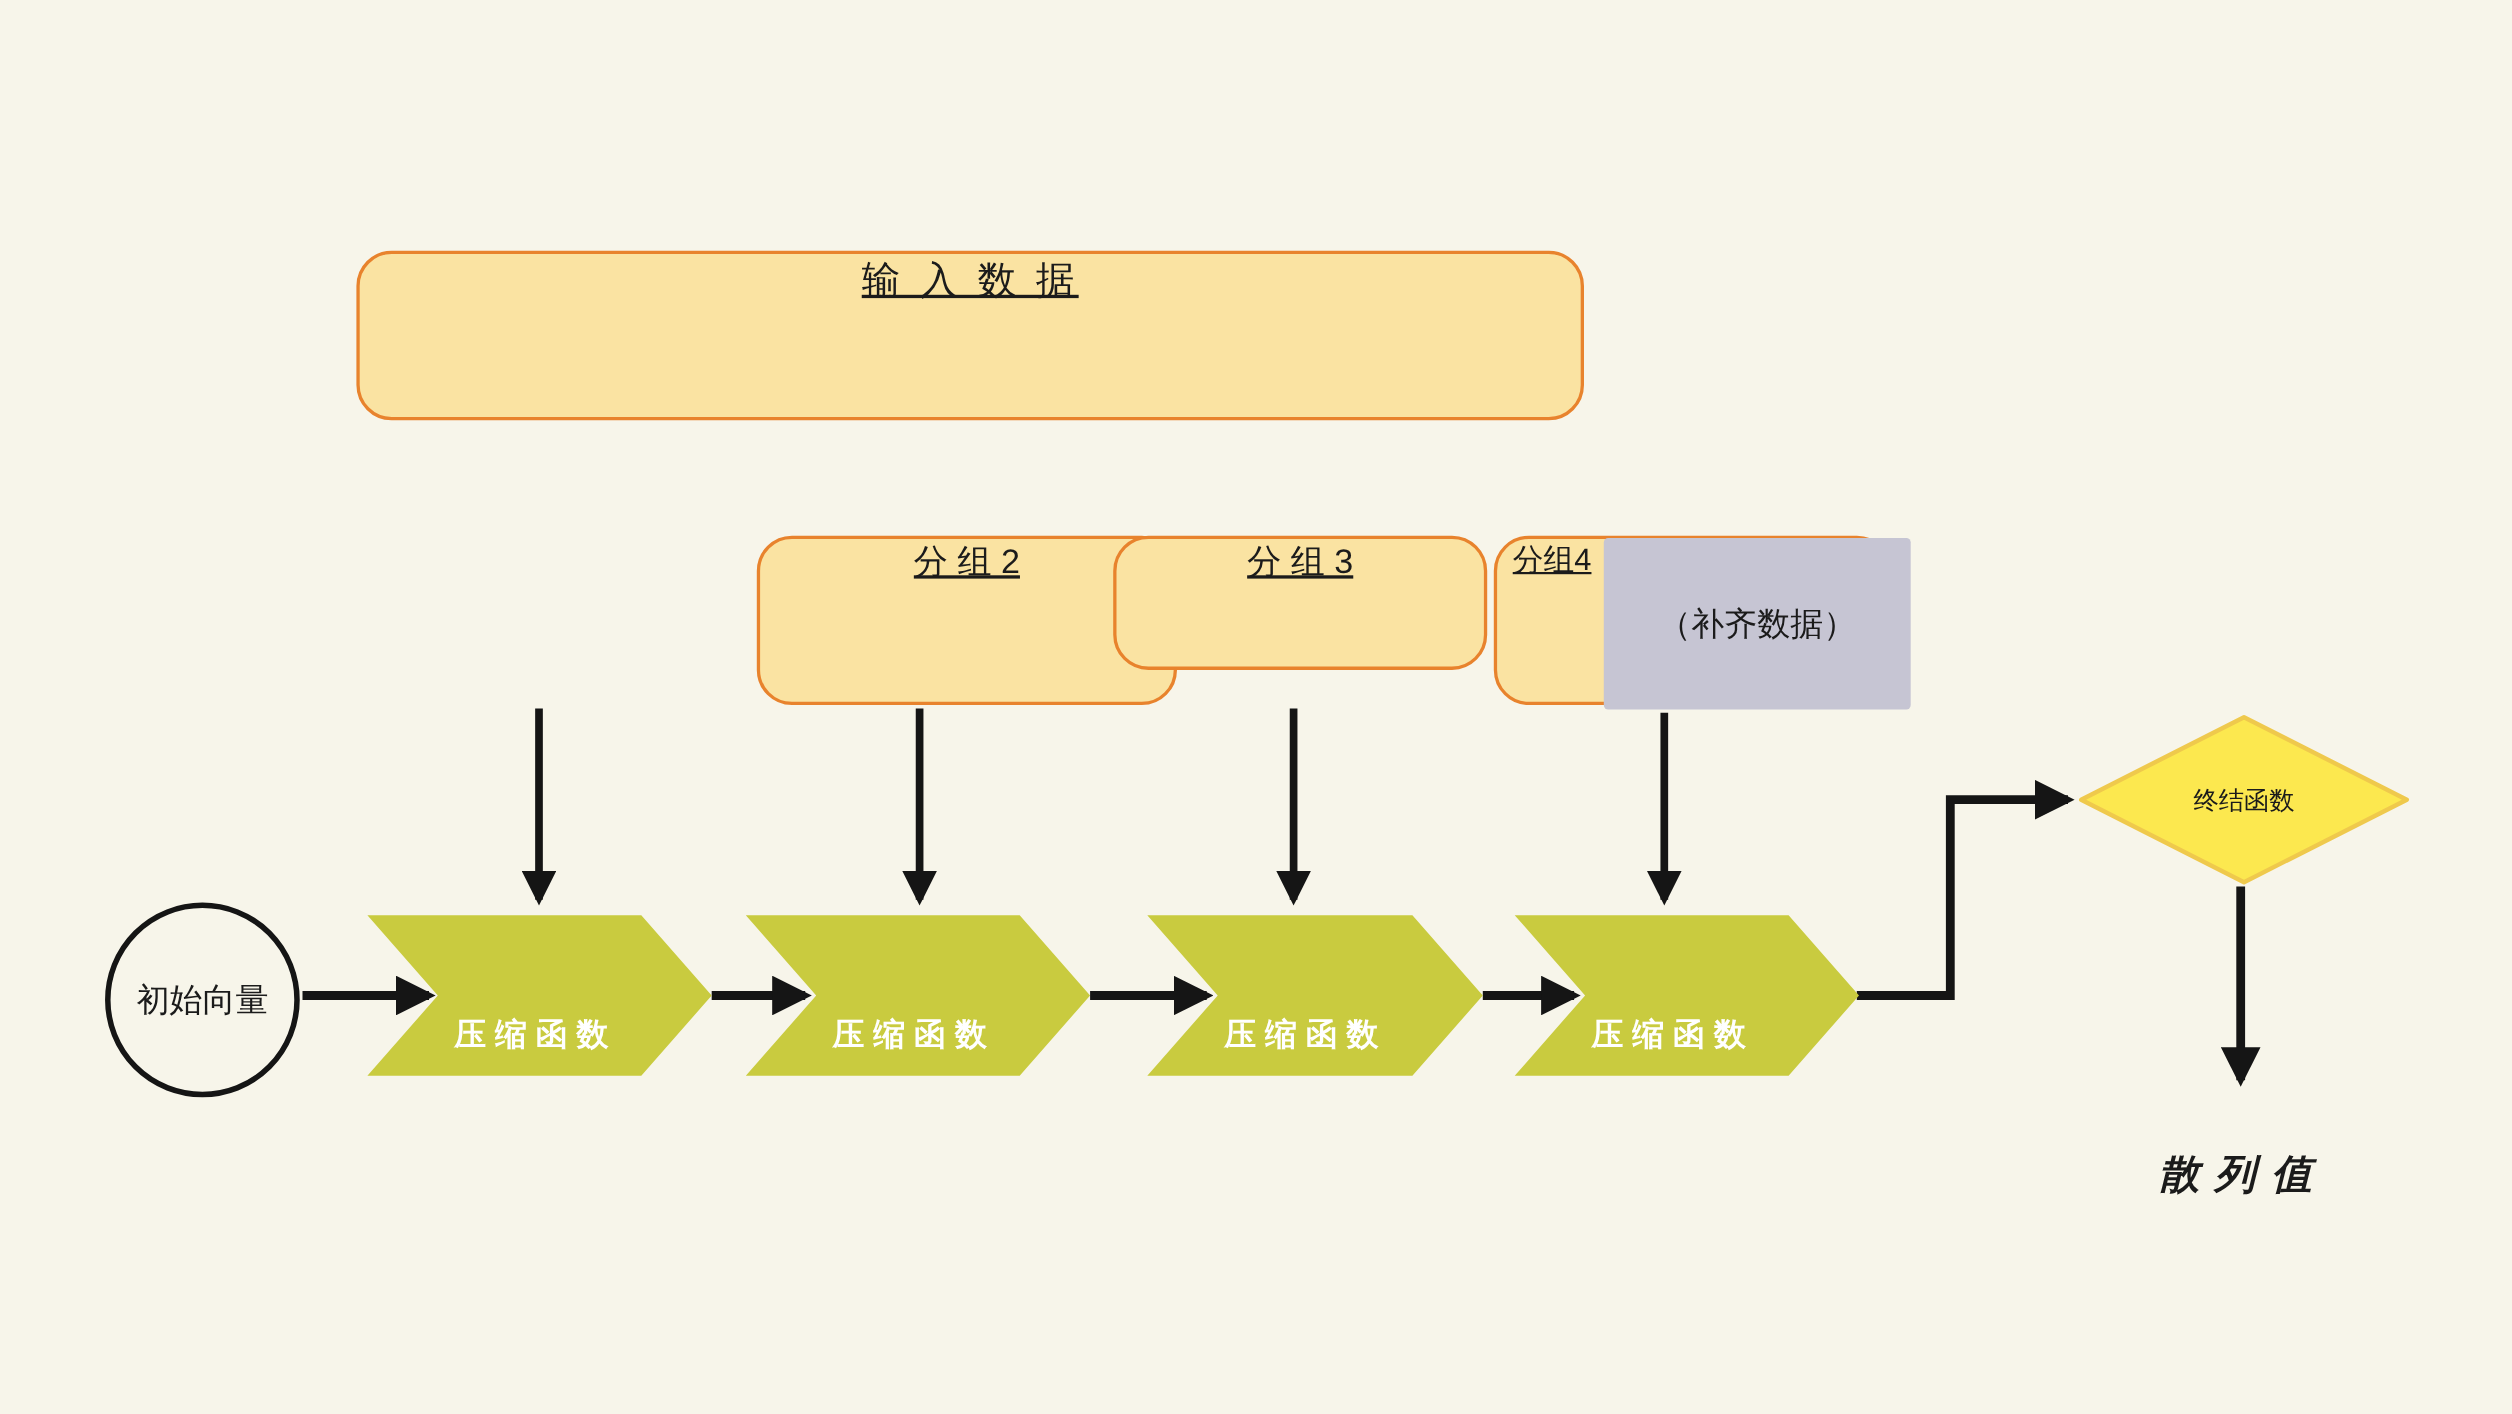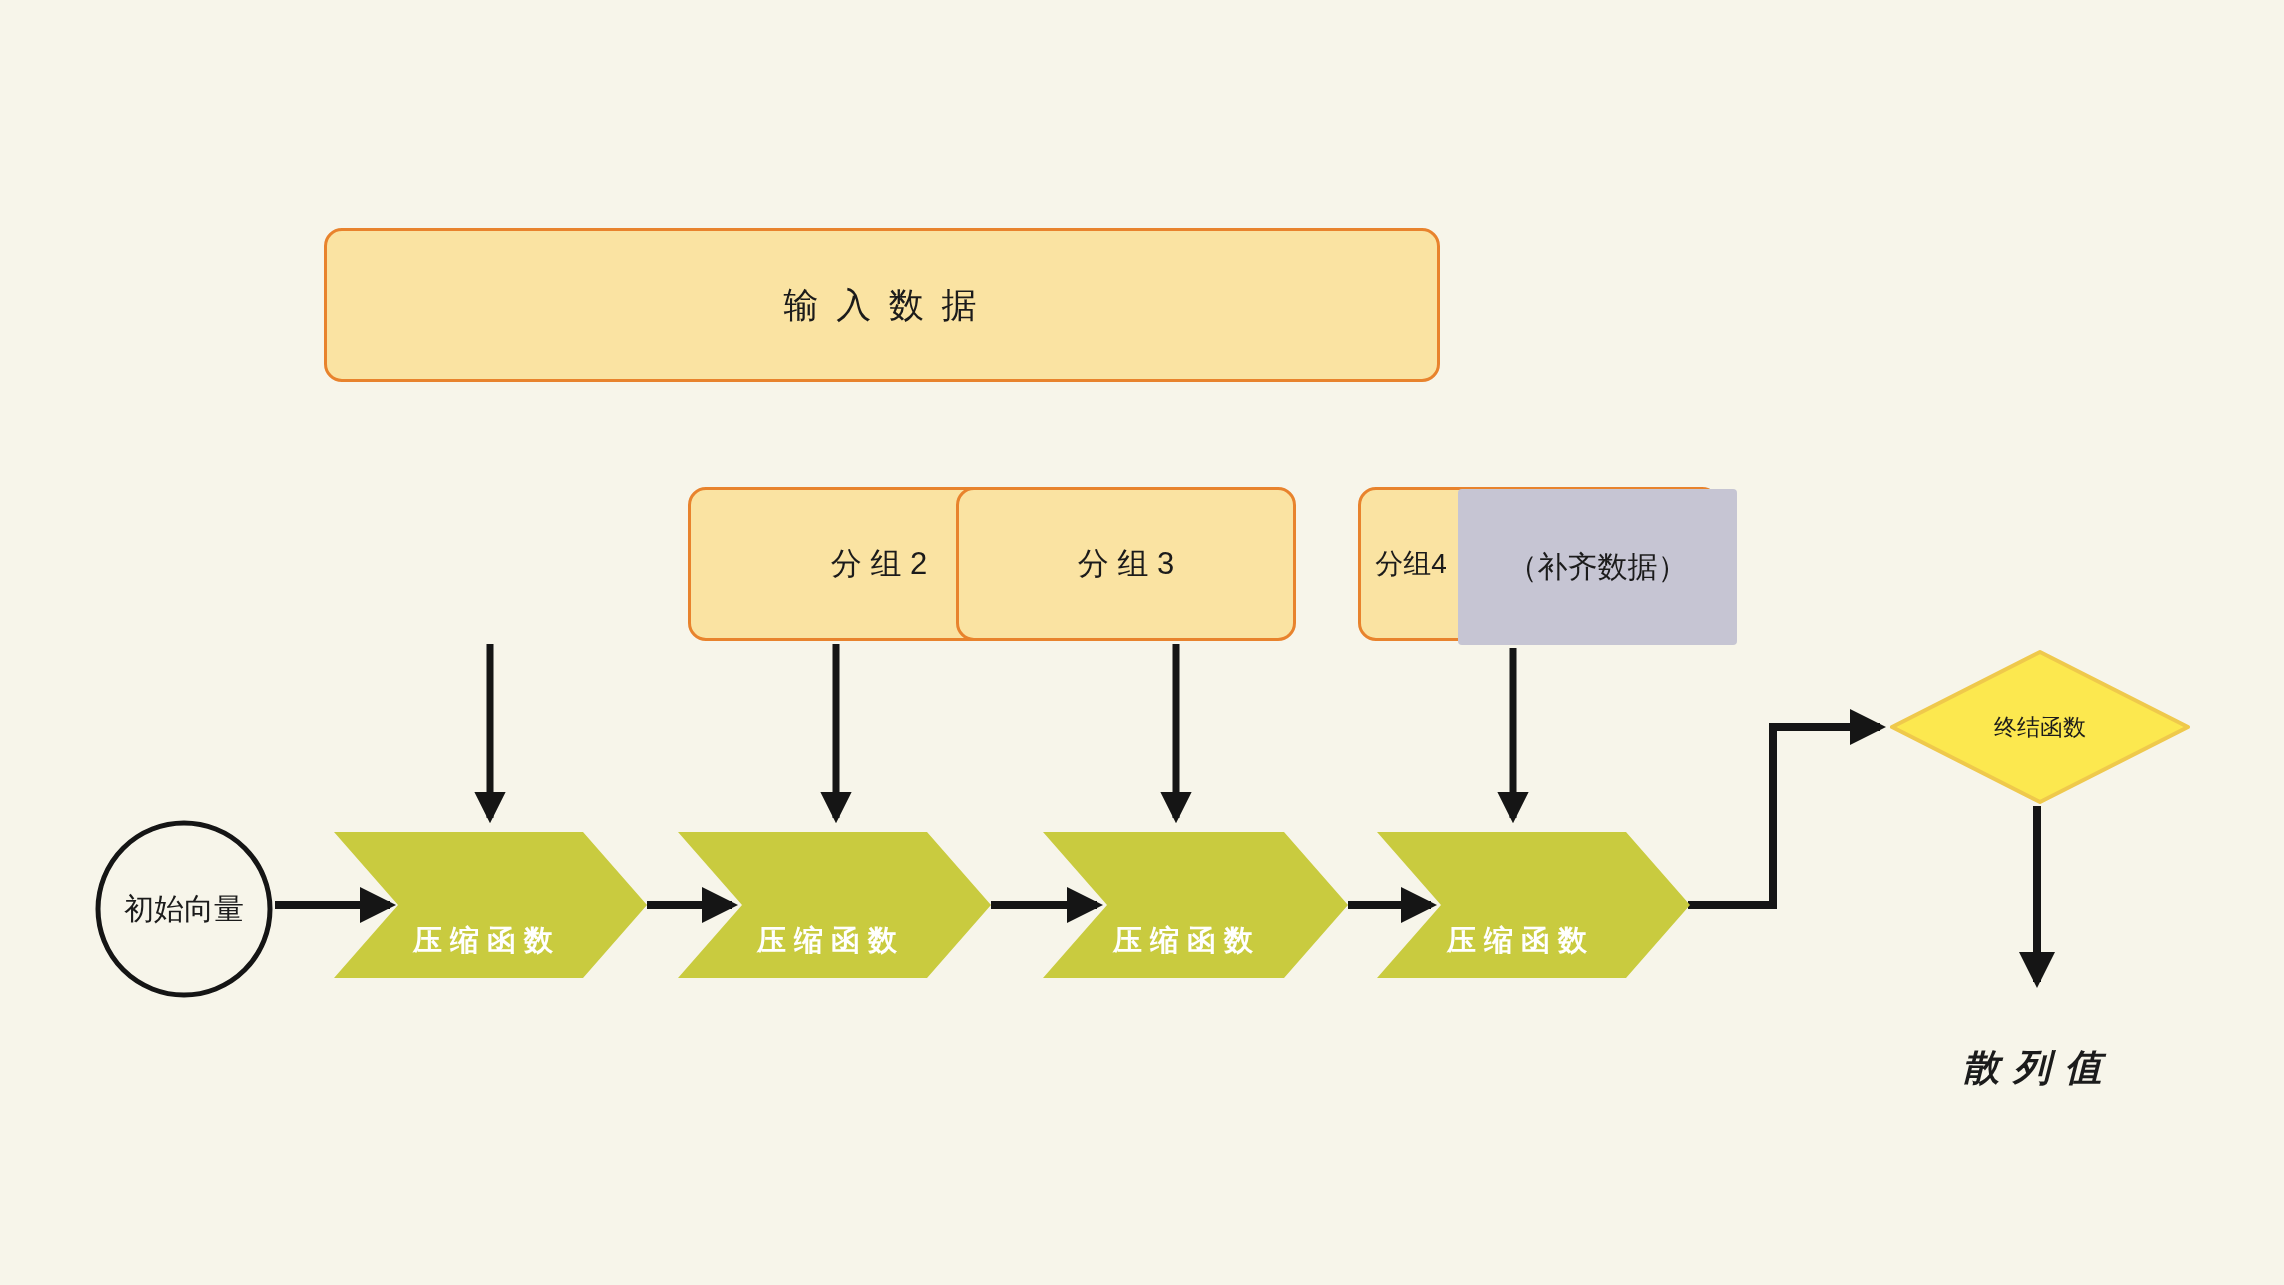--- a/index.html
+++ b/index.html
@@ -21,30 +21,31 @@
   #ah path { fill: var(--line_color, #151515); }
   .chev { fill: var(--chevron_fill, #C9CB3F); stroke: none; }
   .iv-circle { fill: none; stroke: var(--line_color, #151515); stroke-width: 5; }
   .diamond { fill: var(--diamond_fill, #FCE84F); stroke: var(--diamond_border, #EFC94C); stroke-width: 4; stroke-linejoin: round; }
 
   
   .ybox {
     position: absolute;
     background: var(--box_fill, #FAE3A2);
     border: 3px solid var(--box_border, #E8832D);
-    border-radius: 18px;
+    border-radius: 32px;
     box-sizing: border-box;
-    display: flex; align-items: center; justify-content: center;
+    display: flex; align-items: flex-start; justify-content: center;
     color: var(--text_color, #1B1B1B);
+    text-decoration: underline;
   }
   .ybox.input-box { left: 324px; top: 228px; width: 1116px; height: 154px; font-size: 35px; font-weight: 500; letter-spacing: 4px; }
   .group-label { font-size: 31px; font-weight: 500; }
   .g1 { left: 318px;  top: 487px; width: 342px; height: 154px; }
   .g2 { left: 688px;  top: 487px; width: 382px; height: 154px; }
-  .g3 { left: 956px; top: 487px; width: 340px; height: 154px; }
+  .g3 { left: 1012px; top: 487px; width: 340px; height: 122px; }
   .g4 { left: 1358px; top: 487px; width: 362px; height: 154px; justify-content: flex-start; }
   .g4 .group-label { width: 100px; text-align: center; font-size: 28px; }
   .padding-box {
     position: absolute; left: 1458px; top: 489px; width: 279px; height: 156px;
     background: var(--padding_fill, #C6C5D3);
     border-radius: 4px;
     display: flex; align-items: center; justify-content: center;
     color: var(--text_color, #1B1B1B);
     font-size: 30px; font-weight: 500;
     z-index: 2;

